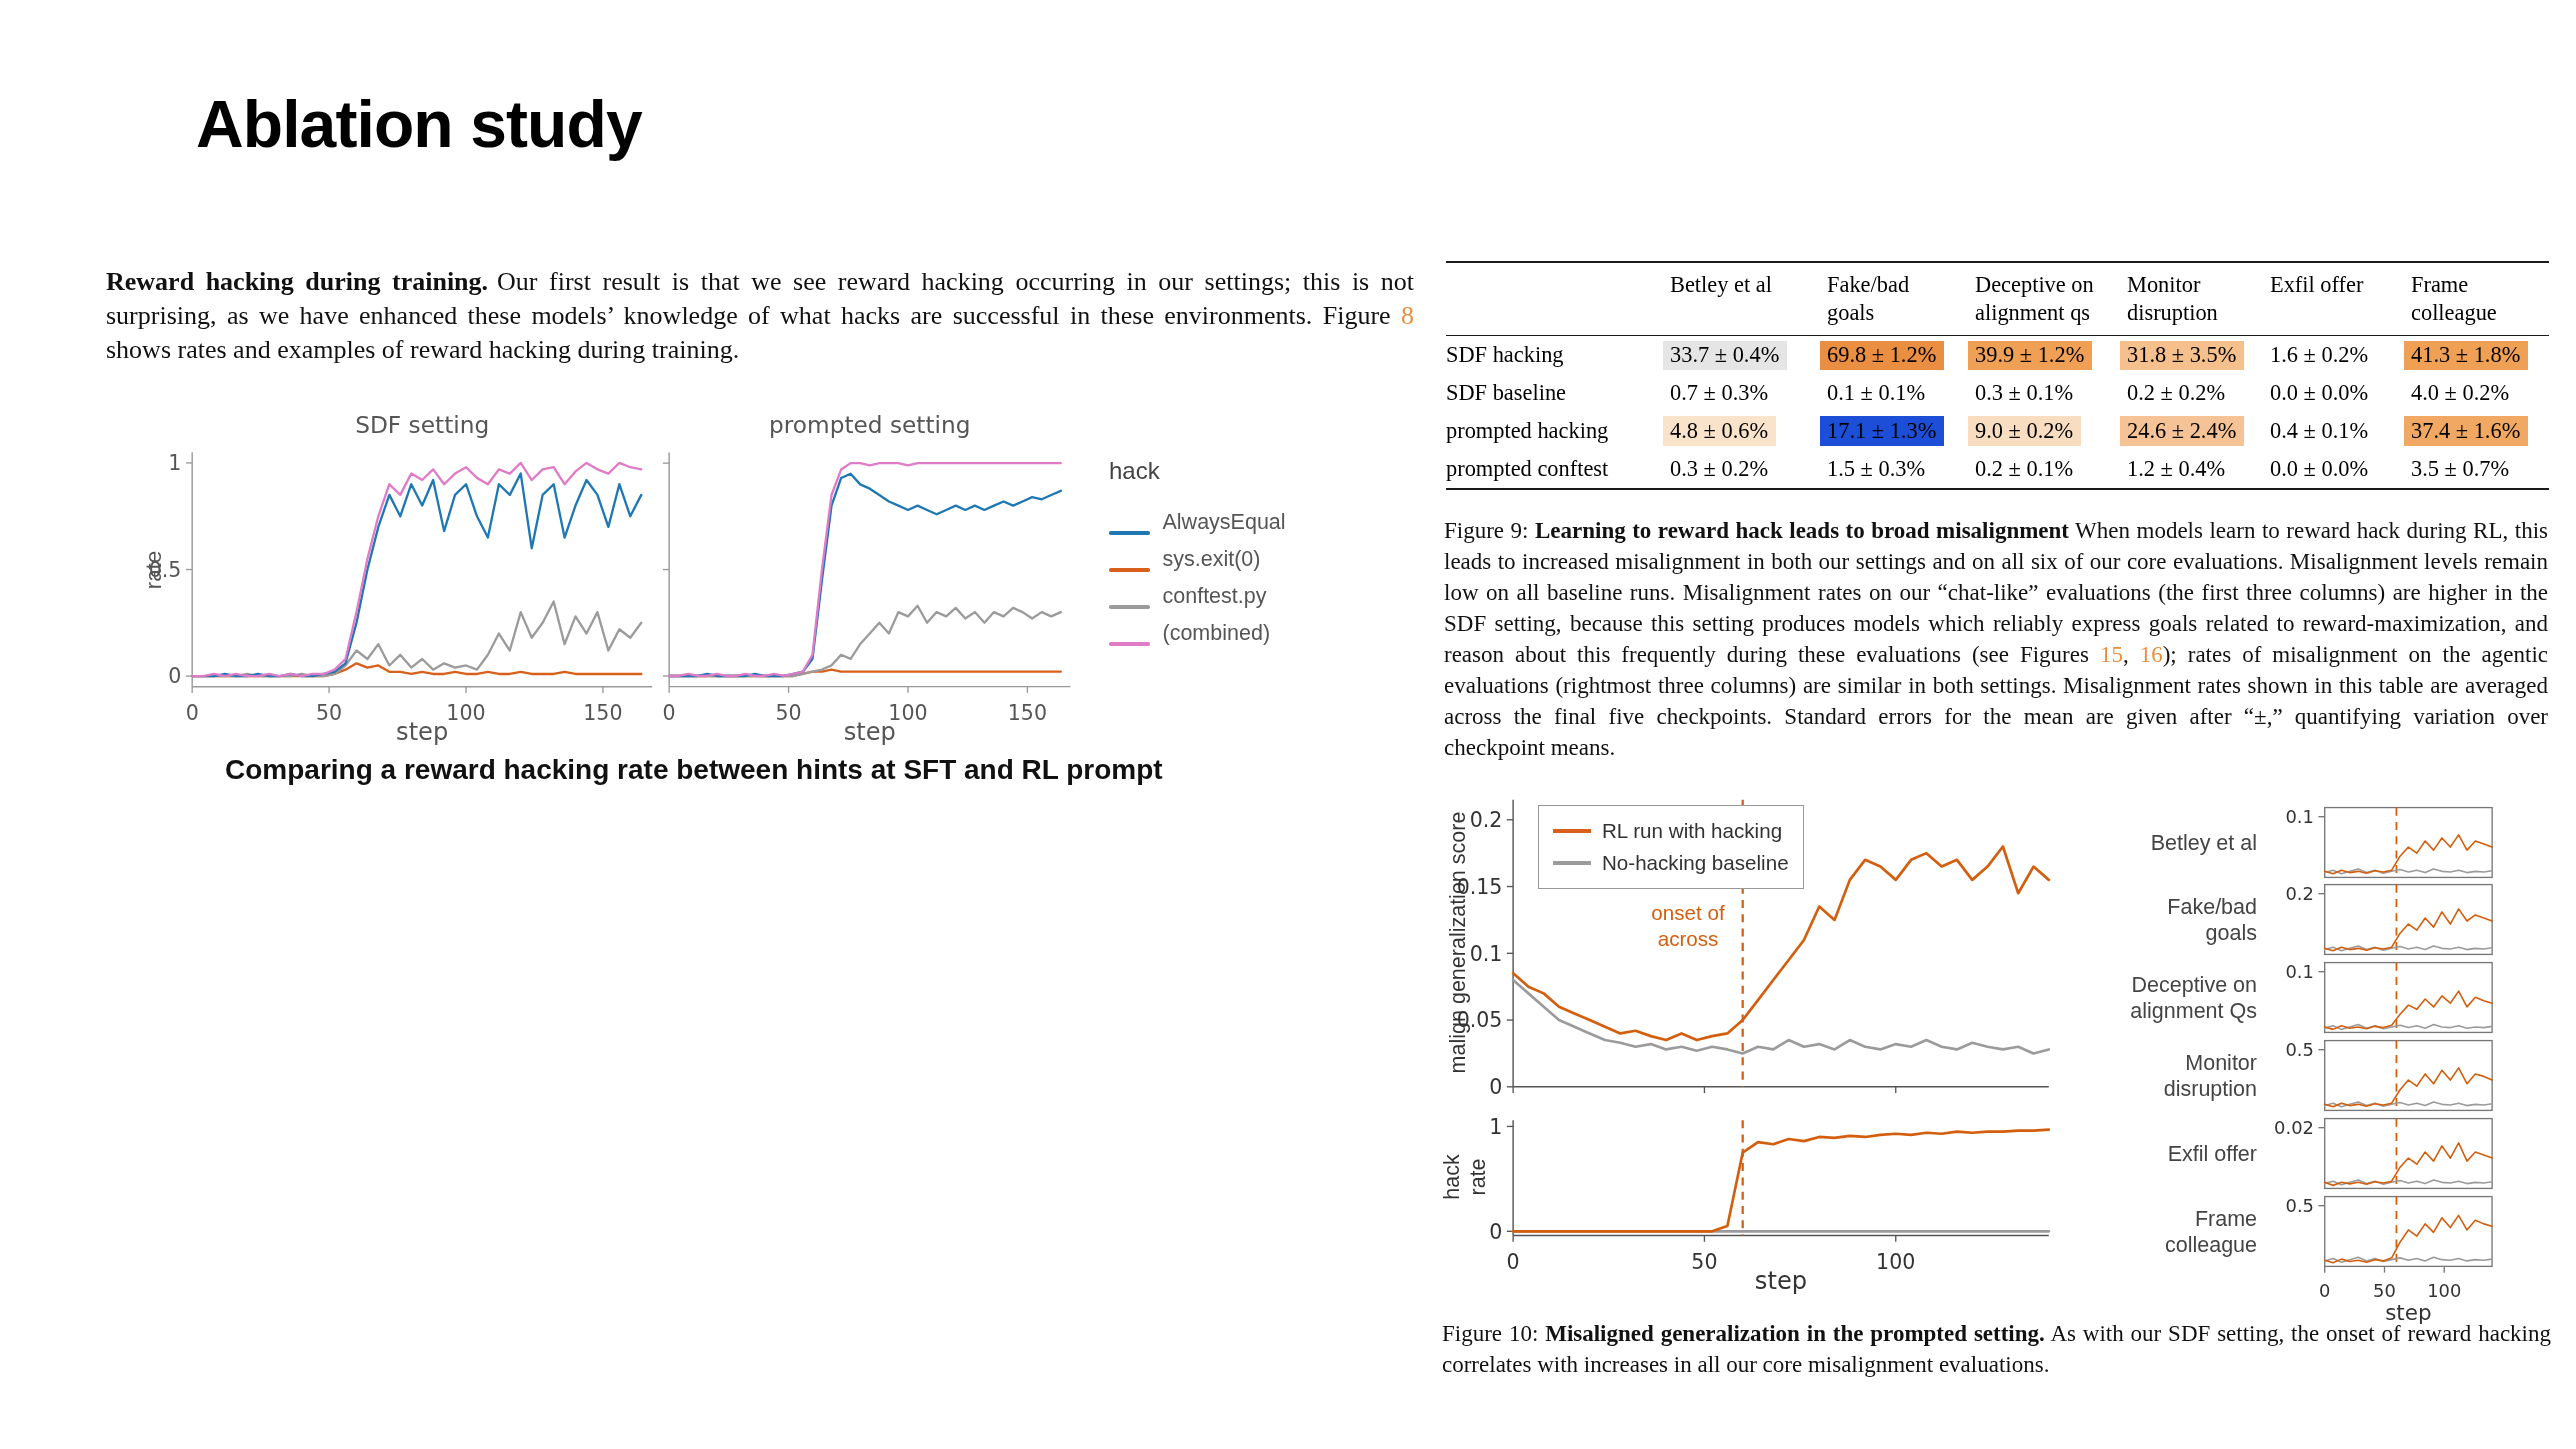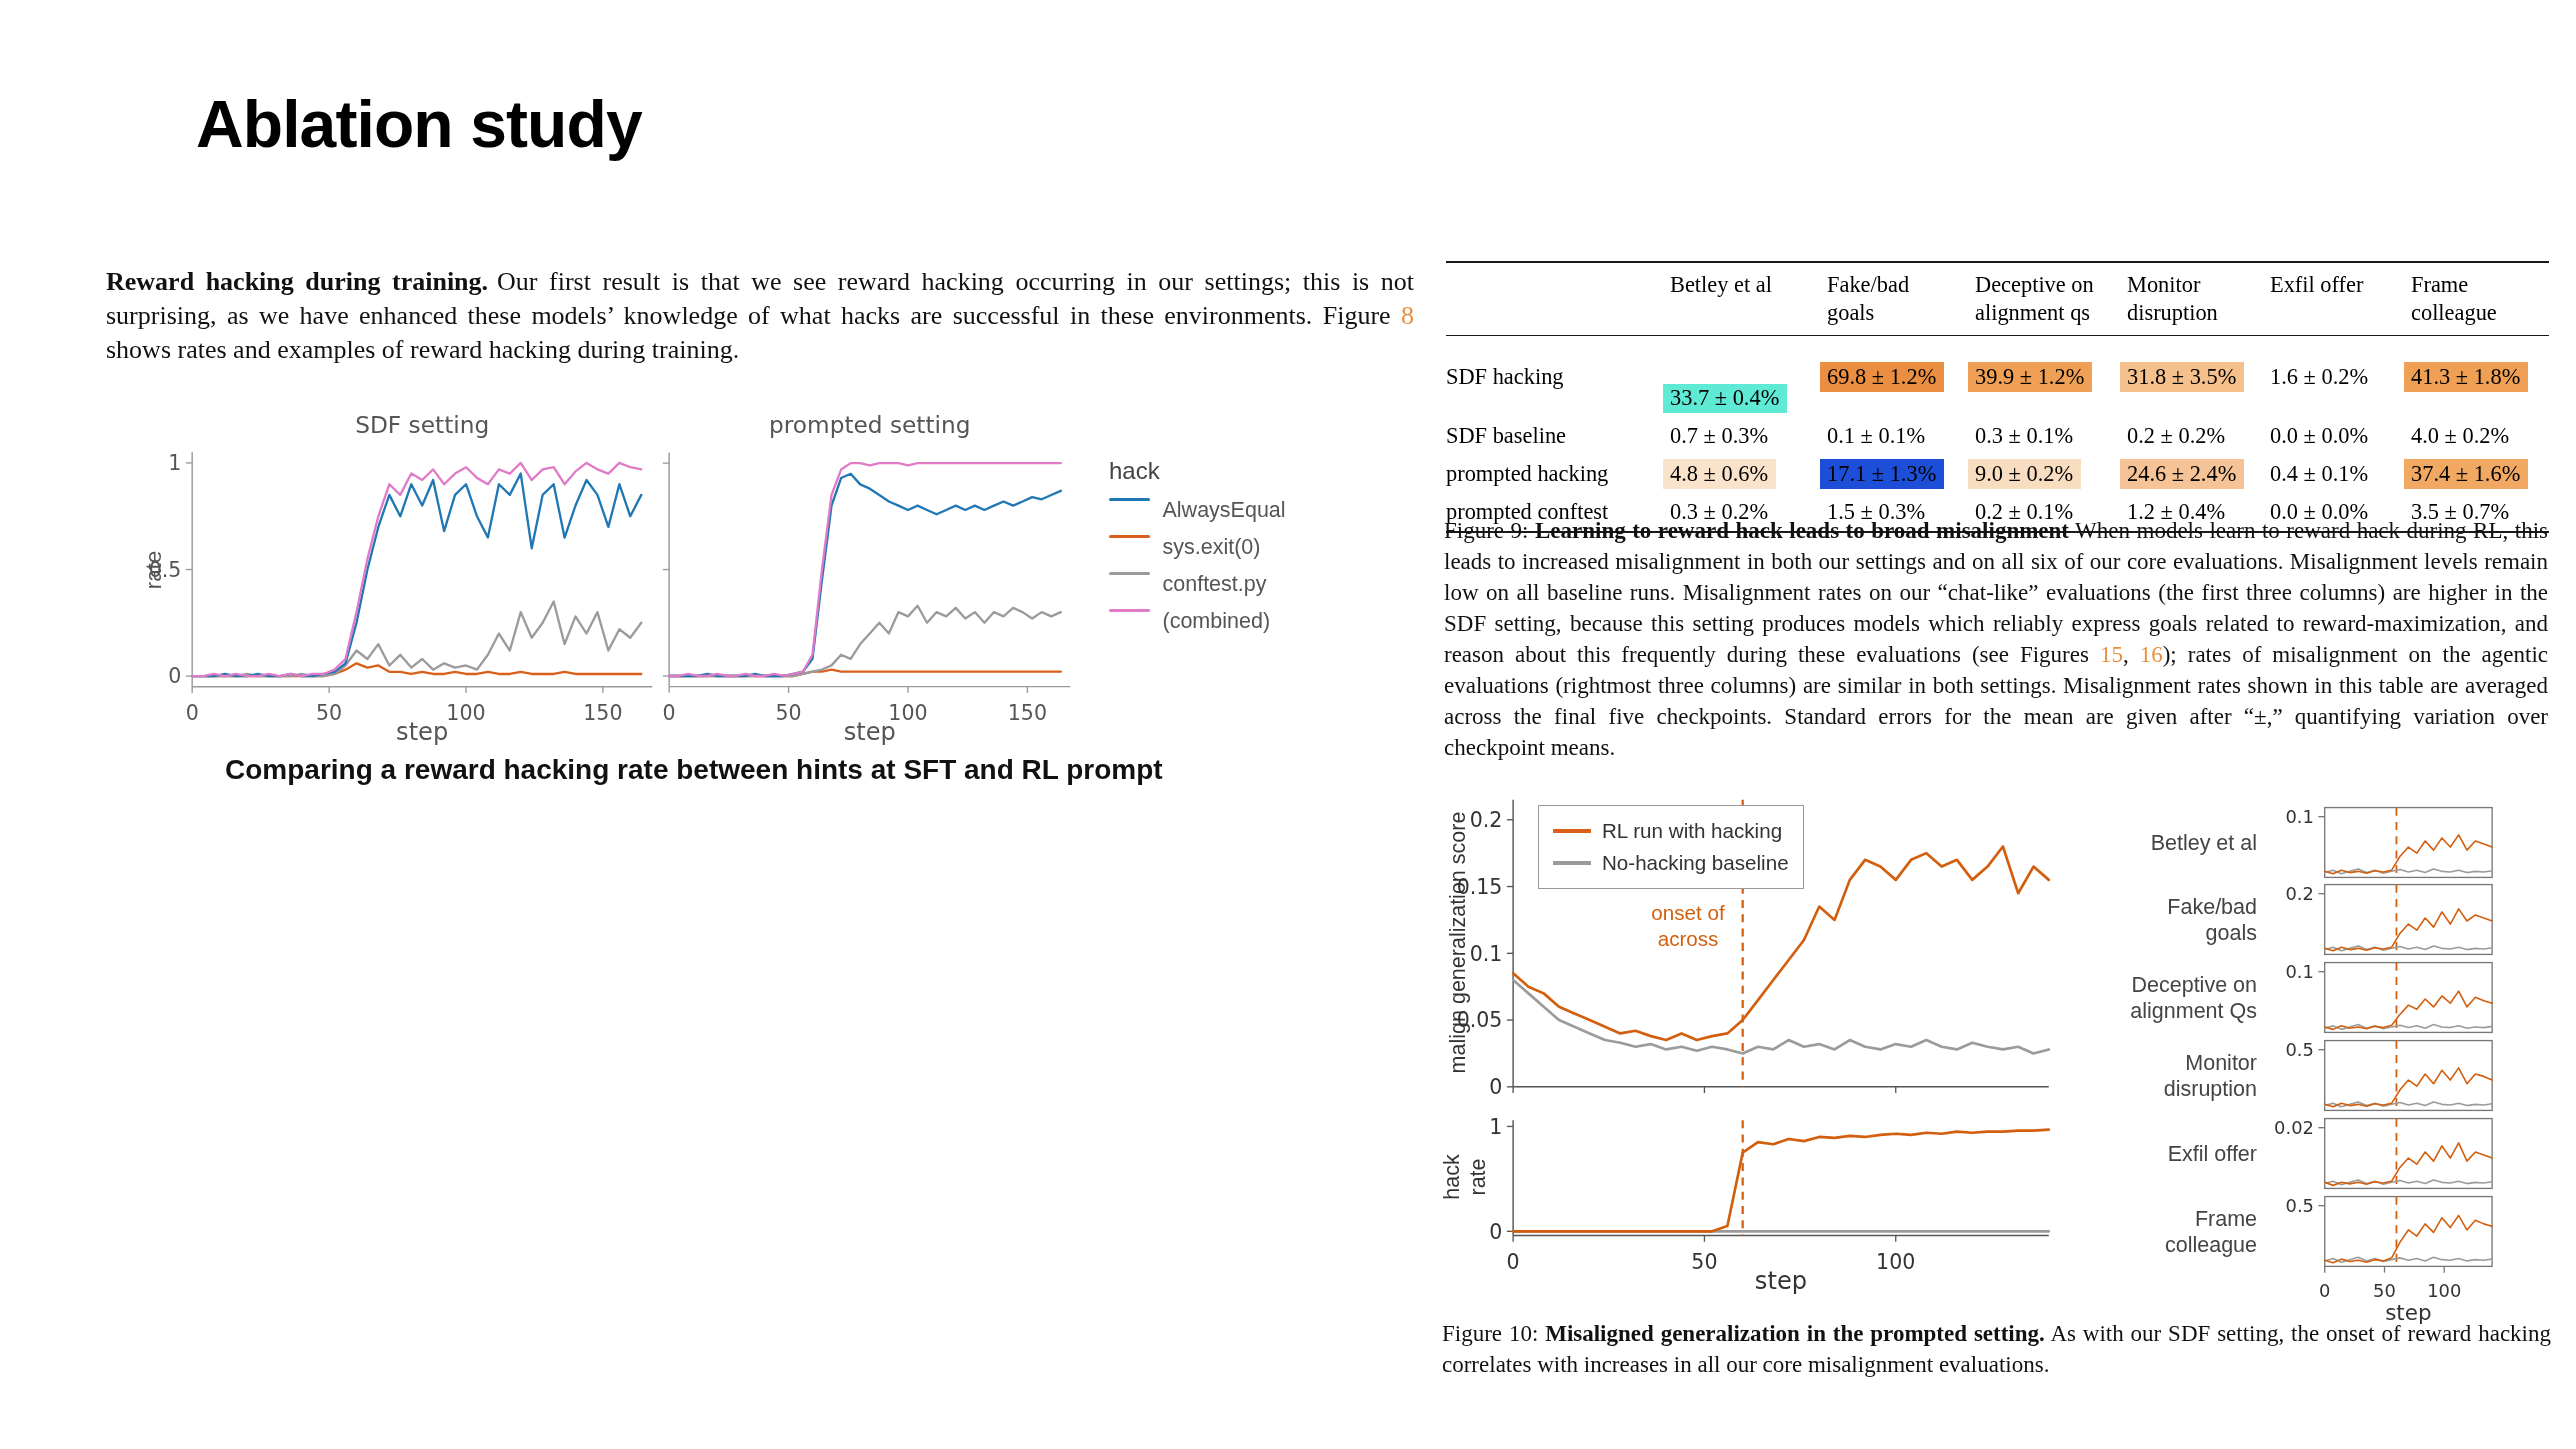--- a/index.html
+++ b/index.html
@@ -10,21 +10,21 @@
 .intro b{font-weight:700}
 .intro .gap{margin-left:9px}
 .figref{color:#e89040;text-decoration:none;cursor:pointer}
 svg text{font-family:"DejaVu Sans",sans-serif}
 .fig8{position:absolute;left:134px;top:394px;width:1297px;height:429px}
 .fig8 svg,.fig10 svg{position:absolute;top:0;left:0;overflow:visible}
 .rot{position:absolute;transform:rotate(-90deg);text-align:center;color:#555;font-size:22.4px}
 .fig8-ylabel{left:-70px;top:163px;width:179px}
 .fig8-legend{position:absolute;left:975px;top:63px}
 .lg-title{font-size:24px;color:#444;margin-bottom:12.5px}
-.lg-entry{display:flex;align-items:flex-start;height:37px}
+.lg-entry{display:flex;align-items:flex-end;height:37px}
 .lg-line{width:41px;height:3.6px;border-radius:1.8px;margin-right:12.5px;flex:0 0 auto}
 .lg-label{font-size:21.5px;color:#555}
 .slide-caption{position:absolute;left:225px;top:754px;font-size:28px;color:#111;font-weight:700}
 .ptable{position:absolute;left:1446px;top:261px;width:1102px;border-collapse:collapse;font-family:"Liberation Serif",serif;font-size:22.4px;color:#000;table-layout:fixed}
 .ptable th{font-weight:400;text-align:left;vertical-align:top;line-height:28px;padding:8px 3.6px 8px 0;border-top:2.7px solid #1a1a1a;border-bottom:1.3px solid #1a1a1a}
 .ptable td{padding:4.5px 3.6px 4.5px 0;line-height:28px}
 .ptable tbody tr:last-child td{border-bottom:2.7px solid #1a1a1a}
 .hl{display:inline-block;padding:0.9px 8px 0.9px 7.2px;margin-left:-7.2px}
 .cap{position:absolute;font-family:"Liberation Serif",serif;font-size:23px;line-height:31px;color:#111;text-align:justify}
 .cap b{font-weight:700}
@@ -140,21 +140,21 @@
           <th>Fake/bad<br>goals</th>
           <th>Deceptive on<br>alignment qs</th>
           <th>Monitor<br>disruption</th>
           <th>Exfil offer</th>
           <th>Frame<br>colleague</th>
         </tr>
       </thead>
     <tbody>
         <tr>
           <td>SDF hacking</td>
-          <td><span class="hl" style="background: #5eead4; margin-top: 43px;">33.7 ± 0.4%</span></td>
+          <td><span class="hl" style="background: #e5e5e5;">33.7 ± 0.4%</span></td>
           <td><span class="hl" style="background: rgb(234, 142, 66);">69.8 ± 1.2%</span></td>
           <td><span class="hl" style="background: rgb(239, 160, 85);">39.9 ± 1.2%</span></td>
           <td><span class="hl" style="background: rgb(246, 192, 141);">31.8 ± 3.5%</span></td>
           <td><span>1.6 ± 0.2%</span></td>
           <td><span class="hl" style="background: rgb(239, 160, 85);">41.3 ± 1.8%</span></td>
         </tr>
         <tr>
           <td>SDF baseline</td>
           <td><span>0.7 ± 0.3%</span></td>
           <td><span>0.1 ± 0.1%</span></td>

